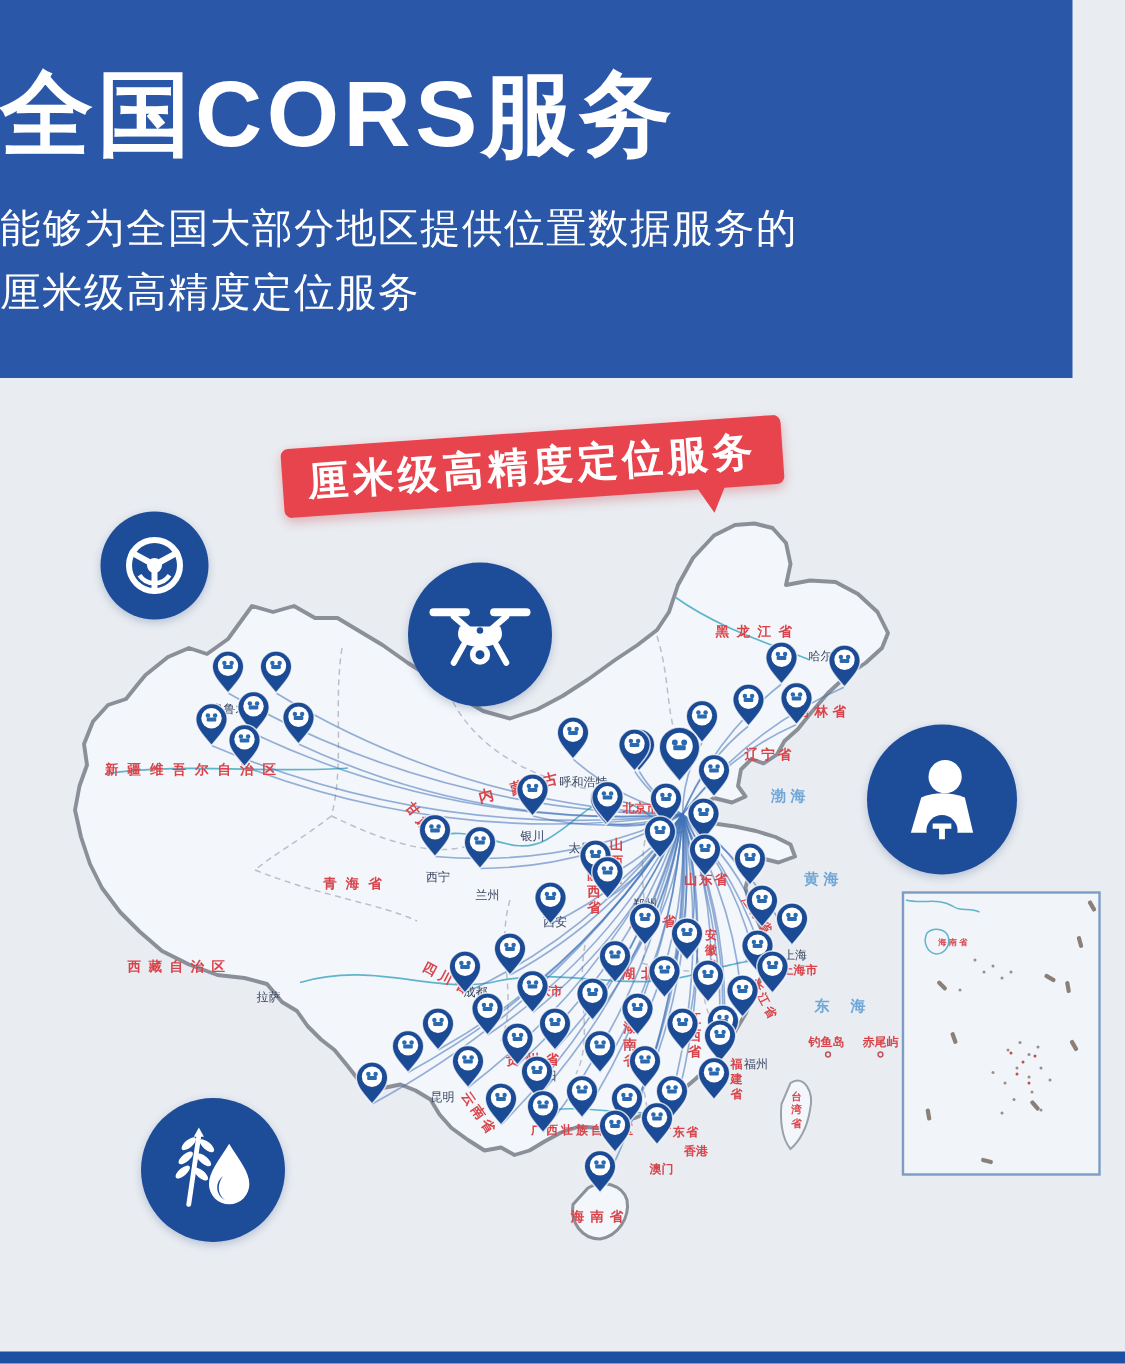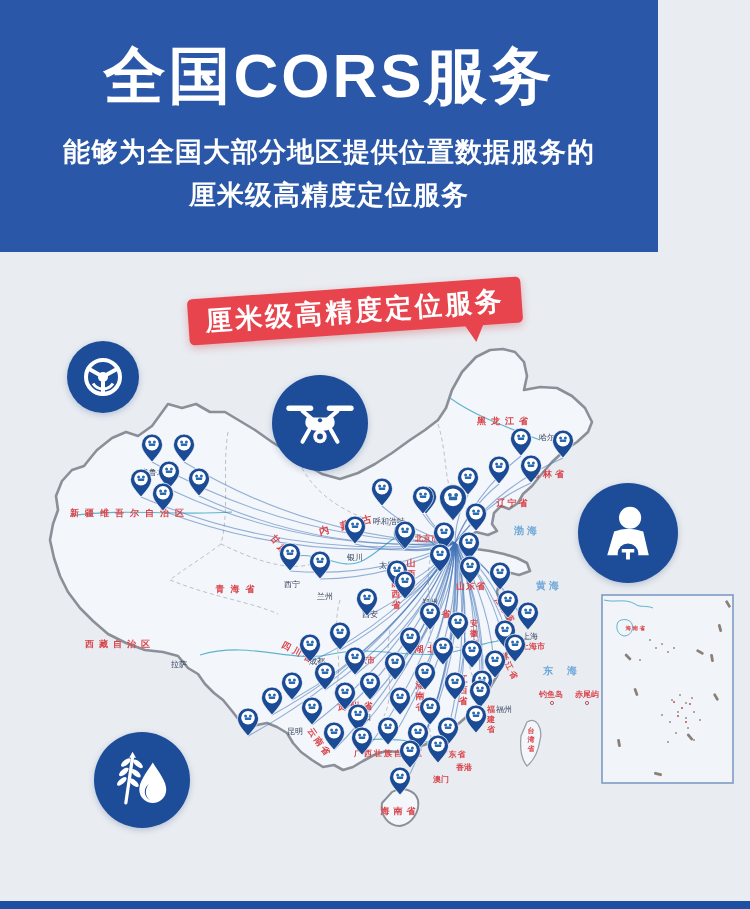--- a/index.html
+++ b/index.html
@@ -1,20 +1,20 @@
 <!DOCTYPE html>
 <html><head>
 <meta charset="utf-8">
 <style>
   html,body{margin:0;padding:0}
   body{width:750px;height:909px;position:relative;overflow:hidden;
        background:#e9edf2;font-family:"Liberation Sans",sans-serif}
-  .header{position:absolute;left:0;top:0;width:658px;height:252px;background:#2a57a8;color:#fff;text-align:center}
+  .header{position:absolute;left:0;top:0;width:715px;height:252px;background:#2a57a8;color:#fff;}
   .title{padding-top:34px;font-size:62px;font-weight:900;letter-spacing:3px;white-space:nowrap}
-  .sub{font-size:27px;font-weight:700;letter-spacing:1px;margin-top:16px}
+  .sub{font-size:27px;font-weight:400;letter-spacing:1px;margin-top:16px}
   .sub + .sub{margin-top:7px}
   .banner{position:absolute;left:188px;top:288px;width:334px;height:46px;background:#e8444e;border-radius:5px;
           transform:rotate(-4deg);display:flex;align-items:center;justify-content:center;color:#fff;
           font-size:27px;font-weight:700;letter-spacing:3px;box-shadow:0 3px 8px rgba(200,60,66,.35)}
   .banner::after{content:"";position:absolute;right:34px;bottom:-15px;width:0;height:0;
           border-top:19px solid #e8444e;border-left:5px solid transparent;border-right:17px solid transparent;
           transform:rotate(-16deg)}
   .icon-circle{position:absolute;border-radius:50%;background:#1d4d99;display:flex;align-items:center;justify-content:center;
           box-shadow:0 2px 6px rgba(30,60,120,.25)}
   #svg{position:absolute;left:0;top:0}

